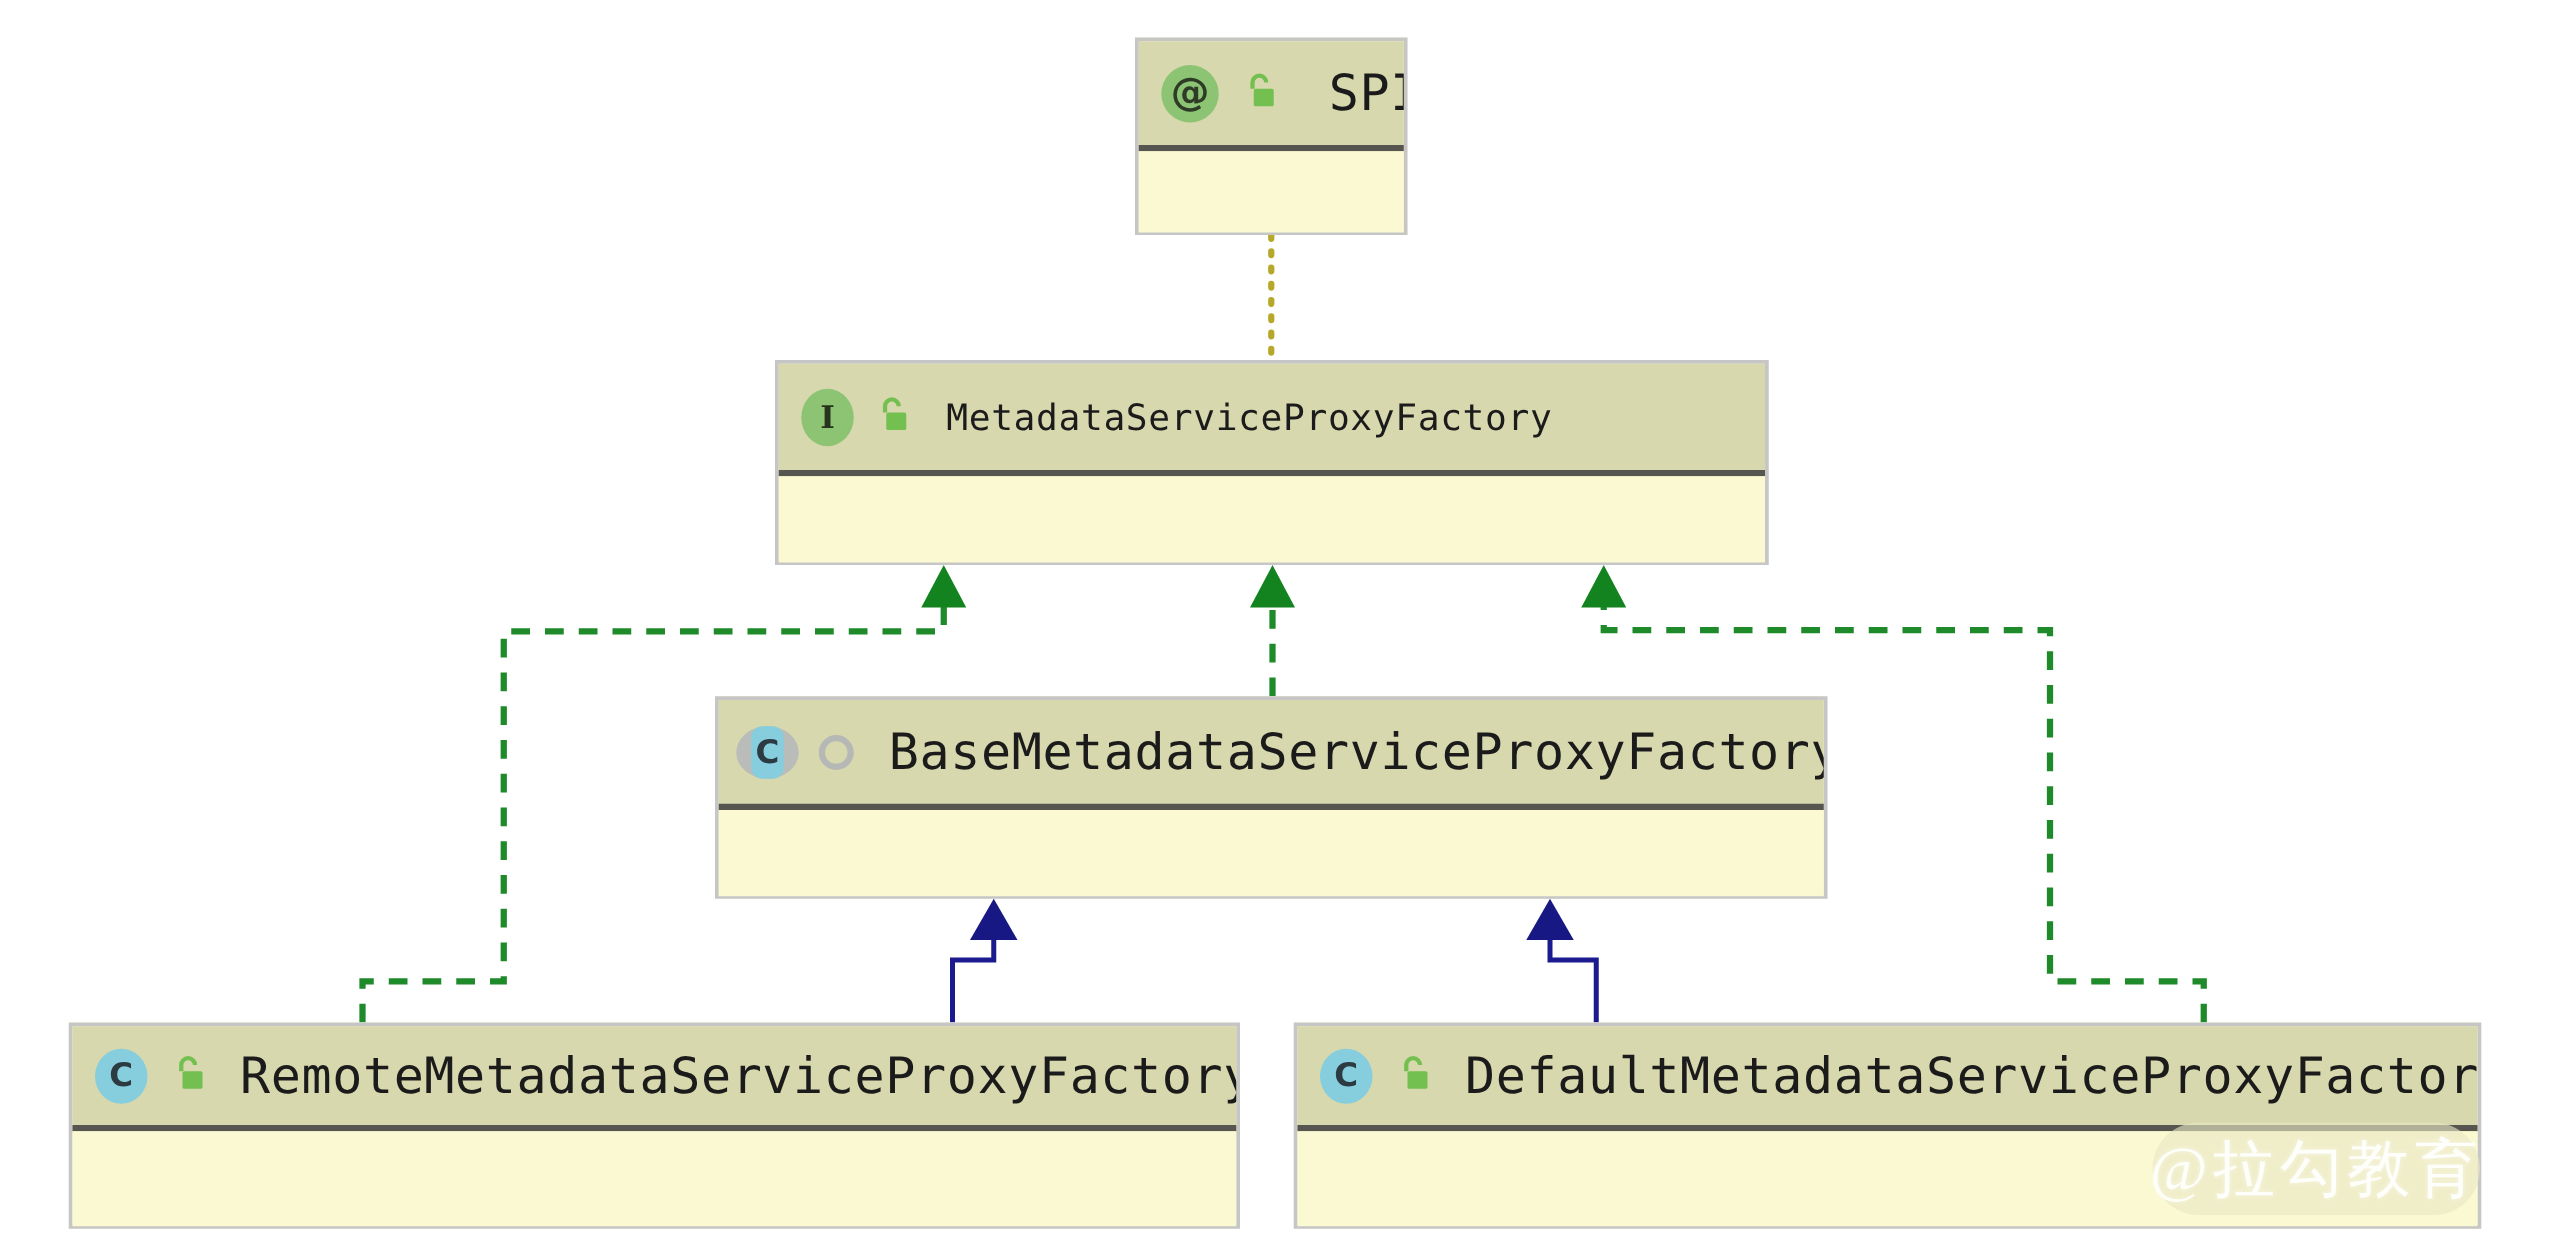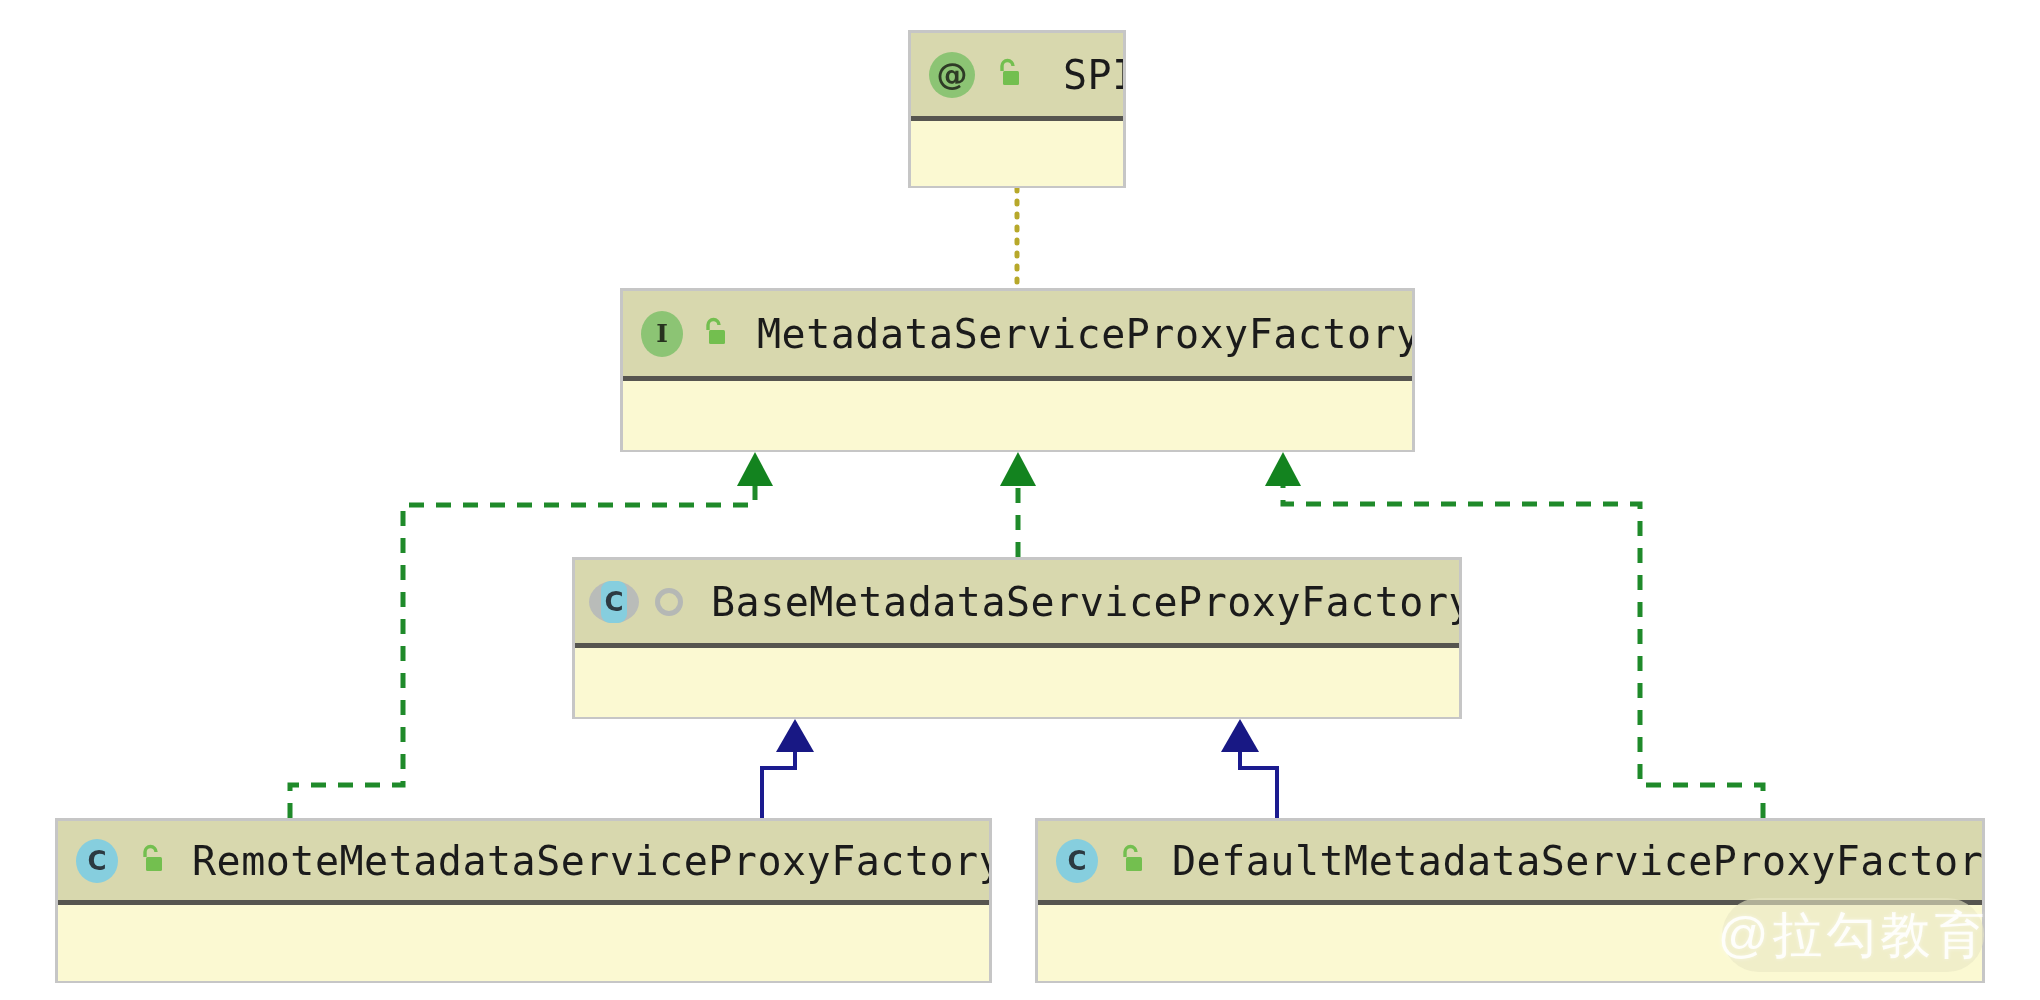--- a/index.html
+++ b/index.html
@@ -44,21 +44,21 @@
 
   
   .ic-lock{width:26px;height:30px;margin-left:10px;}
   
   .ic-ring{width:18px;height:18px;border-radius:50%;
     border:5px solid #b5b8b5;margin-left:16px;background:transparent;}
 
   .watermark{position:absolute;display:flex;align-items:center;justify-content:center;
     border-radius:64px;background:rgba(232,230,196,.62);
     color:rgba(255,255,255,.88);font-size:50px;letter-spacing:4px;
-    font-family:Liberation Sans, sans-serif;
+    font-family:Liberation Serif, serif;
     text-shadow:0 0 4px rgba(255,255,255,.5);pointer-events:none;white-space:nowrap;}
 </style>
 </head>
 <body>
 
 <div id="stage">
 
   <svg id="wires" viewBox="0 0 2040 1000" xmlns="http://www.w3.org/2000/svg">
 
     <g>
@@ -107,21 +107,21 @@
 
   <div class="uml-box" style="left:620px;top:288px;width:795px;height:164px;">
     <div class="uml-header" style="height:90px;">
       <span class="ic ic-interface">I</span>
       <span class="ic" style="margin-left:8px;">
         <svg class="ic-lock" viewBox="0 0 26 30" xmlns="http://www.w3.org/2000/svg">
           <path d="M7 13 V8 a5.5 5.5 0 0 1 11 0" fill="none" stroke="#73bf4f" stroke-width="3.4"></path>
           <rect x="8" y="13" width="16" height="14" rx="1.5" fill="#73bf4f"></rect>
         </svg>
       </span>
-      <span class="uml-title" style="font-size:40px;padding-left:30px;">MetadataServiceProxyFactory</span>
+      <span class="uml-title" style="font-size:29px;padding-left:30px;">MetadataServiceProxyFactory</span>
     </div>
     <div class="uml-body" style="height:69px;"></div>
   </div>
 
   <div class="uml-box" style="left:572px;top:557px;width:890px;height:162px;">
     <div class="uml-header" style="height:88px;padding-left:14px;">
       <span class="ic ic-abstract">
         <span class="abs-paren"></span>
         <span class="abs-core">C</span>
       </span>

